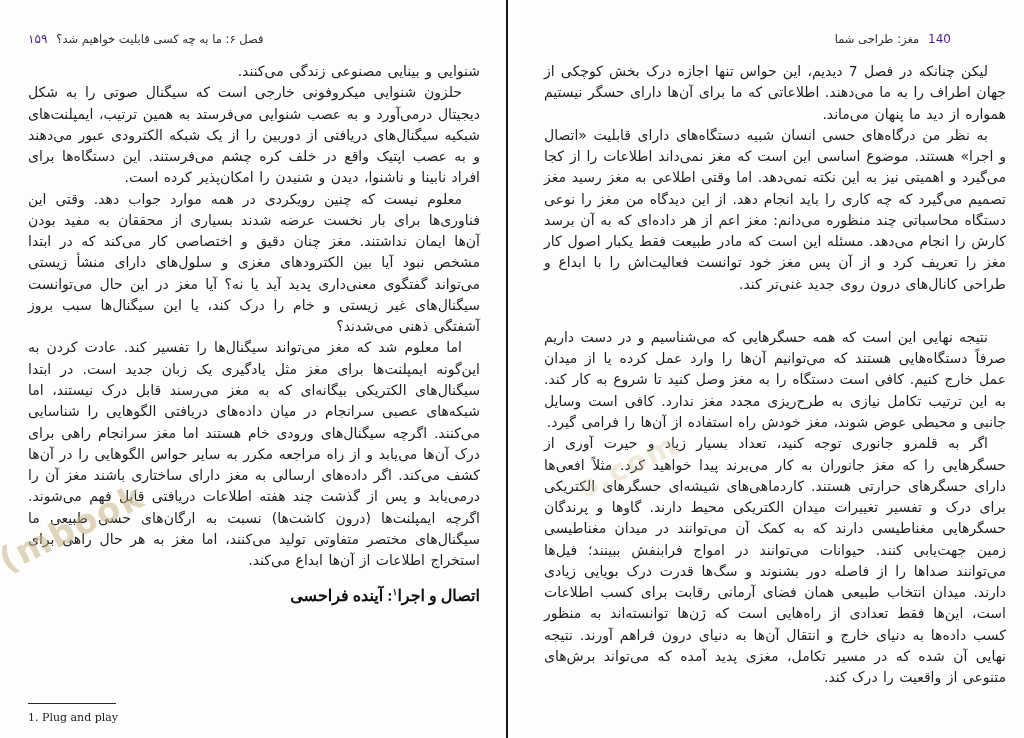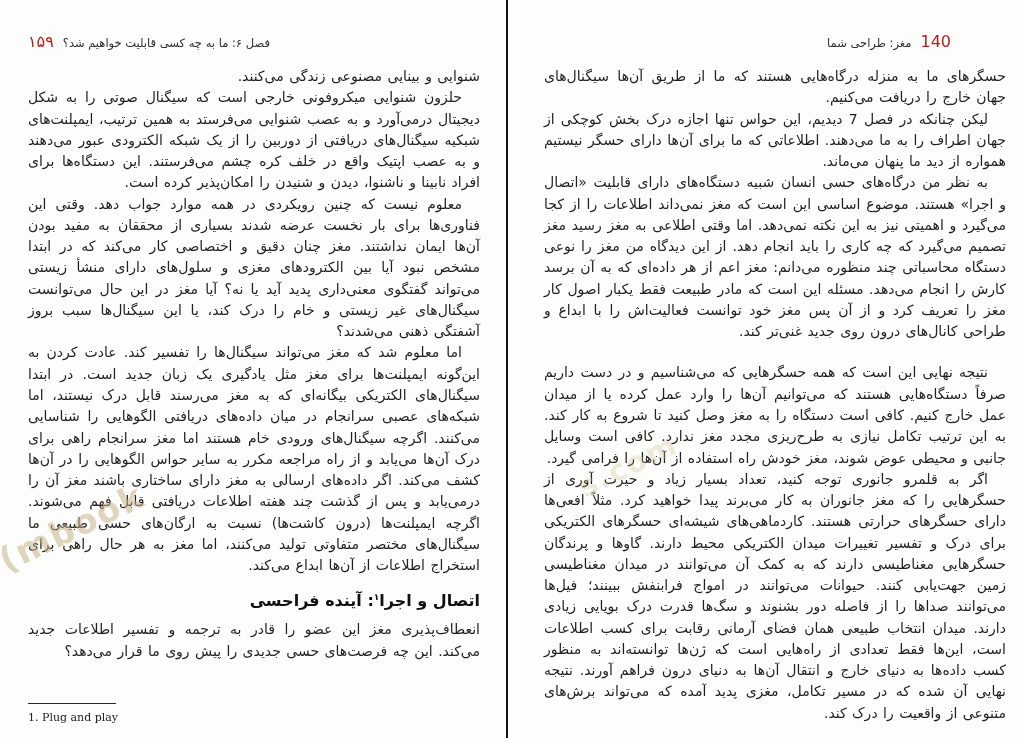--- a/index.html
+++ b/index.html
@@ -22,37 +22,38 @@
 
   .running-header {
     display: flex; direction: rtl; gap: 9px;
     font-size: 11.5px; color: #2e2e2e; margin-bottom: 15px;
     align-items: baseline;
   }
   
   .page-left .running-header { justify-content: flex-end; }
   
   .page-right .running-header { justify-content: flex-start; padding-right: 55px; }
-  .running-header .pagenum { font-size: 16px; color: #b91c1c; }
+  .running-header .pagenum { font-size: 12px; color: #4c1d95; }
 
   .body-text p {
     direction: rtl;
     text-align: justify;
     font-size: 14px;
     line-height: 1.52;
     color: #1f1f1f;
     word-spacing: 1px;
   }
   .body-text p.indent { text-indent: 18px; }
-  .body-text p.space-above { margin-top: 20px; }
+  .body-text p.space-above { margin-top: 32px; }
 
   .section-heading {
     direction: rtl; 
     font-weight: bold; font-size: 16px; color: #101010;
     margin: 15px 0 9px 0;
+    font-family: Liberation Serif, serif;
   }
   .section-heading sup { font-size: 9px; }
 
   .footnote-block { position: absolute; bottom: 8px; left: 0; direction: ltr; }
   .footnote-rule { width: 88px; border-top: 1.5px solid #2a2a2a; margin-bottom: 7px; }
   .footnote-text { font-size: 11px; color: #222; font-family: "DejaVu Serif", serif; }
 
   .watermark {
     position: absolute; pointer-events: none;
     font-weight: bold; font-family: "DejaVu Sans", sans-serif;
@@ -83,39 +84,37 @@
     <div class="body-text">
       <p>شنوایی و بینایی مصنوعی زندگی می‌کنند.</p>
       <p class="indent">حلزون شنوایی میکروفونی خارجی است که سیگنال صوتی را به شکل دیجیتال درمی‌آورد و به عصب شنوایی می‌فرستد به همین ترتیب، ایمپلنت‌های شبکیه سیگنال‌های دریافتی از دوربین را از یک شبکه الکترودی عبور می‌دهند و به عصب اپتیک واقع در خلف کره چشم می‌فرستند. این دستگاه‌ها برای افراد نابینا و ناشنوا، دیدن و شنیدن را امکان‌پذیر کرده است.</p>
       <p class="indent">معلوم نیست که چنین رویکردی در همه موارد جواب دهد. وقتی این فناوری‌ها برای بار نخست عرضه شدند بسیاری از محققان به مفید بودن آن‌ها ایمان نداشتند. مغز چنان دقیق و اختصاصی کار می‌کند که در ابتدا مشخص نبود آیا بین الکترودهای مغزی و سلول‌های دارای منشأ زیستی می‌تواند گفتگوی معنی‌داری پدید آید یا نه؟ آیا مغز در این حال می‌توانست سیگنال‌های غیر زیستی و خام را درک کند، یا این سیگنال‌ها سبب بروز آشفتگی ذهنی می‌شدند؟</p>
       <p class="indent">اما معلوم شد که مغز می‌تواند سیگنال‌ها را تفسیر کند. عادت کردن به این‌گونه ایمپلنت‌ها برای مغز مثل یادگیری یک زبان جدید است. در ابتدا سیگنال‌های الکتریکی بیگانه‌ای که به مغز می‌رسند قابل درک نیستند، اما شبکه‌های عصبی سرانجام در میان داده‌های دریافتی الگوهایی را شناسایی می‌کنند. اگرچه سیگنال‌های ورودی خام هستند اما مغز سرانجام راهی برای درک آن‌ها می‌یابد و از راه مراجعه مکرر به سایر حواس الگوهایی را در آن‌ها کشف می‌کند. اگر داده‌های ارسالی به مغز دارای ساختاری باشند مغز آن را درمی‌یابد و پس از گذشت چند هفته اطلاعات دریافتی قابل فهم می‌شوند. اگرچه ایمپلنت‌ها (درون کاشت‌ها) نسبت به ارگان‌های حسی طبیعی ما سیگنال‌های مختصر متفاوتی تولید می‌کنند، اما مغز به هر حال راهی برای استخراج اطلاعات از آن‌ها ابداع می‌کند.</p>
 
       <div class="section-heading">
         <span>اتصال و اجرا</span><sup>۱</sup><span>: آینده فراحسی</span>
       </div>
 
-      <p>انعطاف‌پذیری مغز این عضو را قادر به ترجمه و تفسیر اطلاعات جدید می‌کند. این چه فرصت‌های حسی جدیدی را پیش روی ما قرار می‌دهد؟</p>
     </div>
 
     <div class="footnote-block">
       <div class="footnote-rule"></div>
       <div class="footnote-text">1. Plug and play</div>
     </div>
   </div>
 
   <div class="divider"></div>
 
   <div class="page page-right">
     <div class="running-header">
       <span class="pagenum">140</span>
       <span>مغز: طراحی شما</span>
     </div>
 
     <div class="body-text">
-      <p>حسگرهای ما به منزله درگاه‌هایی هستند که ما از طریق آن‌ها سیگنال‌های جهان خارج را دریافت می‌کنیم.</p>
       <p class="indent">لیکن چنانکه در فصل 7 دیدیم، این حواس تنها اجازه درک بخش کوچکی از جهان اطراف را به ما می‌دهند. اطلاعاتی که ما برای آن‌ها دارای حسگر نیستیم همواره از دید ما پنهان می‌ماند.</p>
       <p class="indent">به نظر من درگاه‌های حسی انسان شبیه دستگاه‌های دارای قابلیت «اتصال و اجرا» هستند. موضوع اساسی این است که مغز نمی‌داند اطلاعات را از کجا می‌گیرد و اهمیتی نیز به این نکته نمی‌دهد. اما وقتی اطلاعی به مغز رسید مغز تصمیم می‌گیرد که چه کاری را باید انجام دهد. از این دیدگاه من مغز را نوعی دستگاه محاسباتی چند منظوره می‌دانم: مغز اعم از هر داده‌ای که به آن برسد کارش را انجام می‌دهد. مسئله این است که مادر طبیعت فقط یکبار اصول کار مغز را تعریف کرد و از آن پس مغز خود توانست فعالیت‌اش را با ابداع و طراحی کانال‌های درون روی جدید غنی‌تر کند.</p>
       <p class="indent space-above">نتیجه نهایی این است که همه حسگرهایی که می‌شناسیم و در دست داریم صرفاً دستگاه‌هایی هستند که می‌توانیم آن‌ها را وارد عمل کرده یا از میدان عمل خارج کنیم. کافی است دستگاه را به مغز وصل کنید تا شروع به کار کند. به این ترتیب تکامل نیازی به طرح‌ریزی مجدد مغز ندارد. کافی است وسایل جانبی و محیطی عوض شوند، مغز خودش راه استفاده از آن‌ها را فرامی گیرد.</p>
       <p class="indent">اگر به قلمرو جانوری توجه کنید، تعداد بسیار زیاد و حیرت آوری از حسگرهایی را که مغز جانوران به کار می‌برند پیدا خواهید کرد. مثلاً افعی‌ها دارای حسگرهای حرارتی هستند. کاردماهی‌های شیشه‌ای حسگرهای الکتریکی برای درک و تفسیر تغییرات میدان الکتریکی محیط دارند. گاوها و پرندگان حسگرهایی مغناطیسی دارند که به کمک آن می‌توانند در میدان مغناطیسی زمین جهت‌یابی کنند. حیوانات می‌توانند در امواج فرابنفش ببینند؛ فیل‌ها می‌توانند صداها را از فاصله دور بشنوند و سگ‌ها قدرت درک بویایی زیادی دارند. میدان انتخاب طبیعی همان فضای آرمانی رقابت برای کسب اطلاعات است، این‌ها فقط تعدادی از راه‌هایی است که ژن‌ها توانسته‌اند به منظور کسب داده‌ها به دنیای خارج و انتقال آن‌ها به دنیای درون فراهم آورند. نتیجه نهایی آن شده که در مسیر تکامل، مغزی پدید آمده که می‌تواند برش‌های متنوعی از واقعیت را درک کند.</p>
     </div>
   </div>
 
   <div class="watermark wm-left">(mbook</div>
   <div class="watermark wm-right">s.com</div>
 

